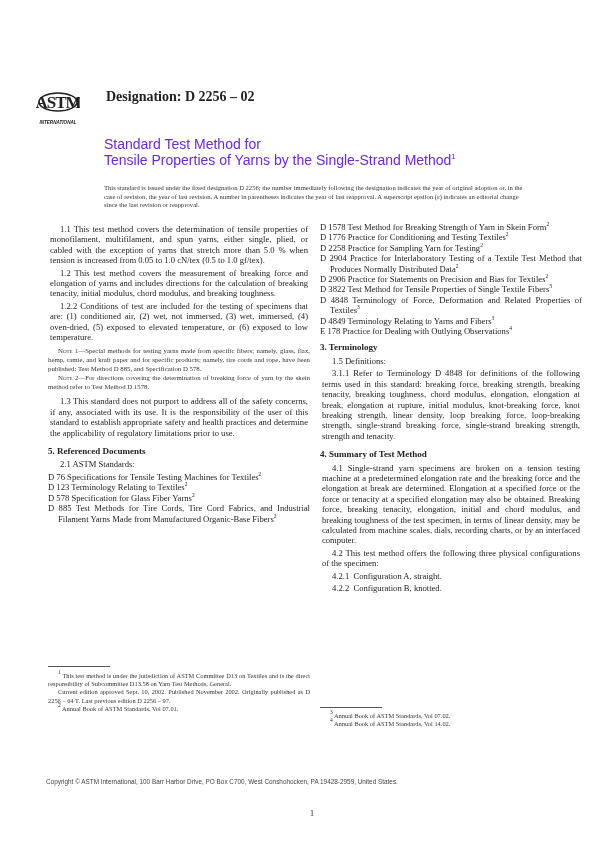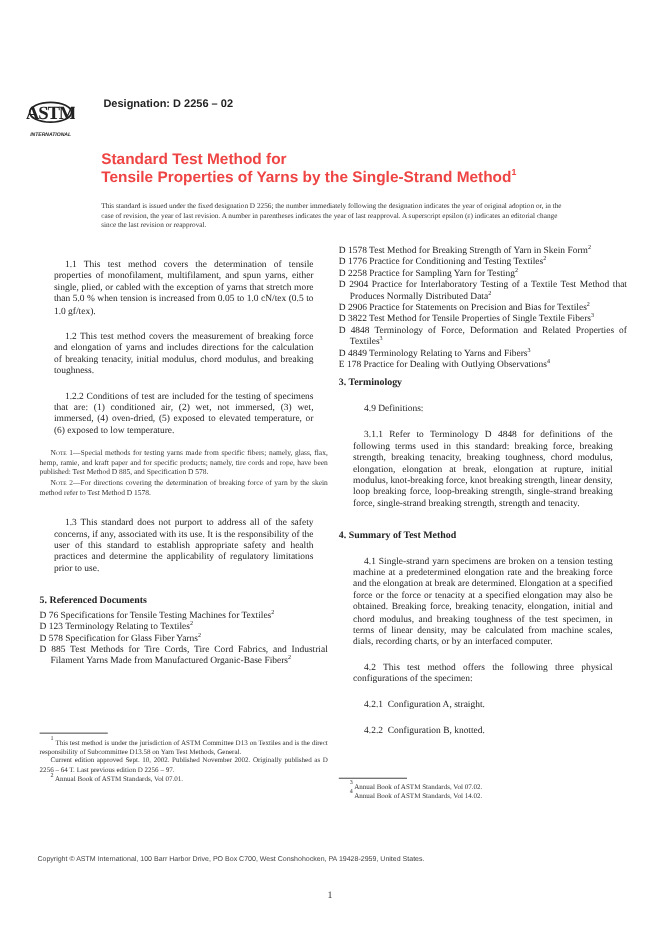--- a/index.html
+++ b/index.html
@@ -1,37 +1,37 @@
 <!DOCTYPE html>
 <html><head>
 <meta charset="utf-8">
 <style>
   html, body { margin: 0; padding: 0; background: #ffffff; }
   body { width: 600px; height: 850px; position: relative; overflow: hidden;
          font-family: "Liberation Serif", "DejaVu Serif", serif; color: #222; }
-  .page { position: absolute; left: 0; top: 0; width: 584px; height: 850px; }
+  .page { position: absolute; left: 12px; top: 0; width: 584px; height: 850px; }
 
   .logo { position: absolute; left: 24px; top: 80px; width: 44px; height: 48px; }
-  .designation { position: absolute; left: 94px; top: 89px; font-family: Liberation Sans, sans-serif;
-                 font-weight: bold; font-size: 10px; color: #222; }
+  .designation { position: absolute; left: 94px; top: 89px; font-family: Liberation Serif, serif;
+                 font-weight: bold; font-size: 14px; color: #222; }
 
   .title-block { position: absolute; left: 92px; top: 136px; font-family: "Liberation Sans", "DejaVu Sans", sans-serif;
-                 font-weight: bold; color: #ef4444; }
+                 font-weight: normal; color: #6d28d9; }
   .title-1 { font-size: 14px; line-height: 16px; }
   .title-2 { font-size: 14px; line-height: 16px; }
   .title-2 sup { font-size: 8px; vertical-align: 6px; line-height: 0; }
 
   .preamble { position: absolute; left: 92px; top: 184px; width: 420px; font-size: 6.6px; line-height: 8.6px; color: #333; text-align: left; }
 
   .col { position: absolute; top: 222px; width: 262px; font-size: 8.6px; line-height: 10.4px; text-align: justify; color: #222; }
   .col.left { left: 36px; }
   .col.right { left: 308px; }
 
   .sec-head { font-weight: bold; font-size: 9px; margin: 0 0 3px 0; }
-  .para { margin: 13px; text-indent: 10px; }
+  .para { margin: 2px; text-indent: 10px; }
   .ital { }
   .note { font-size: 6.8px; line-height: 8.6px; margin: 5px 0 0 0; text-indent: 10px; color: #333; }
   .note .sc { font-variant: small-caps; }
   .ref { margin: 0; padding-left: 10px; text-indent: -10px; text-align: justify; }
   sup.fn { font-size: 5.5px; vertical-align: 4px; line-height: 0; }
   .gap { height: 6px; }
   .gap-s { height: 3px; }
 
   .fn-rule { position: absolute; height: 0; border-top: 0.8px solid #555; width: 62px; }
   .footnotes { position: absolute; font-size: 6.4px; line-height: 8.2px; color: #333; text-align: justify; }
@@ -65,20 +65,21 @@
   <div class="col left">
     <p class="para">1.1 This test method covers the determination of tensile properties of monofilament, multifilament, and spun yarns, either single, plied, or cabled with the exception of yarns that stretch more than 5.0 % when tension is increased from 0.05 to 1.0 cN/tex (0.5 to 1.0 gf/tex).</p>
     <p class="para">1.2 This test method covers the measurement of breaking force and elongation of yarns and includes directions for the calculation of breaking tenacity, initial modulus, chord modulus, and breaking toughness.</p>
     <p class="para">1.2.2 Conditions of test are included for the testing of specimens that are: (1) conditioned air, (2) wet, not immersed, (3) wet, immersed, (4) oven-dried, (5) exposed to elevated temperature, or (6) exposed to low temperature.</p>
     <p class="note"><span class="sc">Note 1</span><span>—Special methods for testing yarns made from specific fibers; namely, glass, flax, hemp, ramie, and kraft paper and for specific products; namely, tire cords and rope, have been published: Test Method D 885, and Specification D 578.</span></p>
     <p class="note" style="margin-top:1px"><span class="sc">Note 2</span><span>—For directions covering the determination of breaking force of yarn by the skein method refer to Test Method D 1578.</span></p>
     <div class="gap-s"></div>
     <p class="para ital">1.3 This standard does not purport to address all of the safety concerns, if any, associated with its use. It is the responsibility of the user of this standard to establish appropriate safety and health practices and determine the applicability of regulatory limitations prior to use.</p>
     <div class="gap"></div>
     <div class="sec-head">5. Referenced Documents</div>
+    <p class="para"><span>2.1</span> <span class="ital">ASTM Standards:</span></p>
     <p class="ref"><span>D 76  Specifications for Tensile Testing Machines for Textiles</span><sup class="fn">2</sup></p>
     <p class="ref"><span>D 123  Terminology Relating to Textiles</span><sup class="fn">2</sup></p>
     <p class="ref"><span>D 578  Specification for Glass Fiber Yarns</span><sup class="fn">2</sup></p>
     <p class="ref"><span>D 885  Test Methods for Tire Cords, Tire Cord Fabrics, and Industrial Filament Yarns Made from Manufactured Organic-Base Fibers</span><sup class="fn">2</sup></p>
   </div>
 
   <div class="fn-rule" style="left:36px; top:666px;"></div>
   <div class="footnotes left">
     <p><sup class="fn">1</sup> <span>This test method is under the jurisdiction of ASTM Committee D13 on Textiles and is the direct responsibility of Subcommittee D13.58 on Yarn Test Methods, General.</span></p>
     <p><span>Current edition approved Sept. 10, 2002. Published November 2002. Originally published as D 2256 – 64 T. Last previous edition D 2256 – 97.</span></p>
@@ -90,21 +91,21 @@
     <p class="ref"><span>D 1776  Practice for Conditioning and Testing Textiles</span><sup class="fn">2</sup></p>
     <p class="ref"><span>D 2258  Practice for Sampling Yarn for Testing</span><sup class="fn">2</sup></p>
     <p class="ref"><span>D 2904  Practice for Interlaboratory Testing of a Textile Test Method that Produces Normally Distributed Data</span><sup class="fn">2</sup></p>
     <p class="ref"><span>D 2906  Practice for Statements on Precision and Bias for Textiles</span><sup class="fn">2</sup></p>
     <p class="ref"><span>D 3822  Test Method for Tensile Properties of Single Textile Fibers</span><sup class="fn">3</sup></p>
     <p class="ref"><span>D 4848  Terminology of Force, Deformation and Related Properties of Textiles</span><sup class="fn">3</sup></p>
     <p class="ref"><span>D 4849  Terminology Relating to Yarns and Fibers</span><sup class="fn">3</sup></p>
     <p class="ref"><span>E 178  Practice for Dealing with Outlying Observations</span><sup class="fn">4</sup></p>
     <div class="gap"></div>
     <div class="sec-head">3. Terminology</div>
-    <p class="para"><span>4.9</span> <span class="ital">Definitions:</span></p>
+    <p class="para"><span>1.5</span> <span class="ital">Definitions:</span></p>
     <p class="para">3.1.1 Refer to Terminology D 4848 for definitions of the following terms used in this standard: breaking force, breaking strength, breaking tenacity, breaking toughness, chord modulus, elongation, elongation at break, elongation at rupture, initial modulus, knot-breaking force, knot breaking strength, linear density, loop breaking force, loop-breaking strength, single-strand breaking force, single-strand breaking strength, strength and tenacity.</p>
     <div class="gap"></div>
     <div class="sec-head">4. Summary of Test Method</div>
     <p class="para">4.1 Single-strand yarn specimens are broken on a tension testing machine at a predetermined elongation rate and the breaking force and the elongation at break are determined. Elongation at a specified force or the force or tenacity at a specified elongation may also be obtained. Breaking force, breaking tenacity, elongation, initial and chord modulus, and breaking toughness of the test specimen, in terms of linear density, may be calculated from machine scales, dials, recording charts, or by an interfaced computer.</p>
     <p class="para">4.2 This test method offers the following three physical configurations of the specimen:</p>
     <p class="para"><span>4.2.1</span>&nbsp; <span class="ital">Configuration A</span><span>, straight.</span></p>
     <p class="para"><span>4.2.2</span>&nbsp; <span class="ital">Configuration B</span><span>, knotted.</span></p>
   </div>
 
   <div class="fn-rule" style="left:308px; top:707px;"></div>

